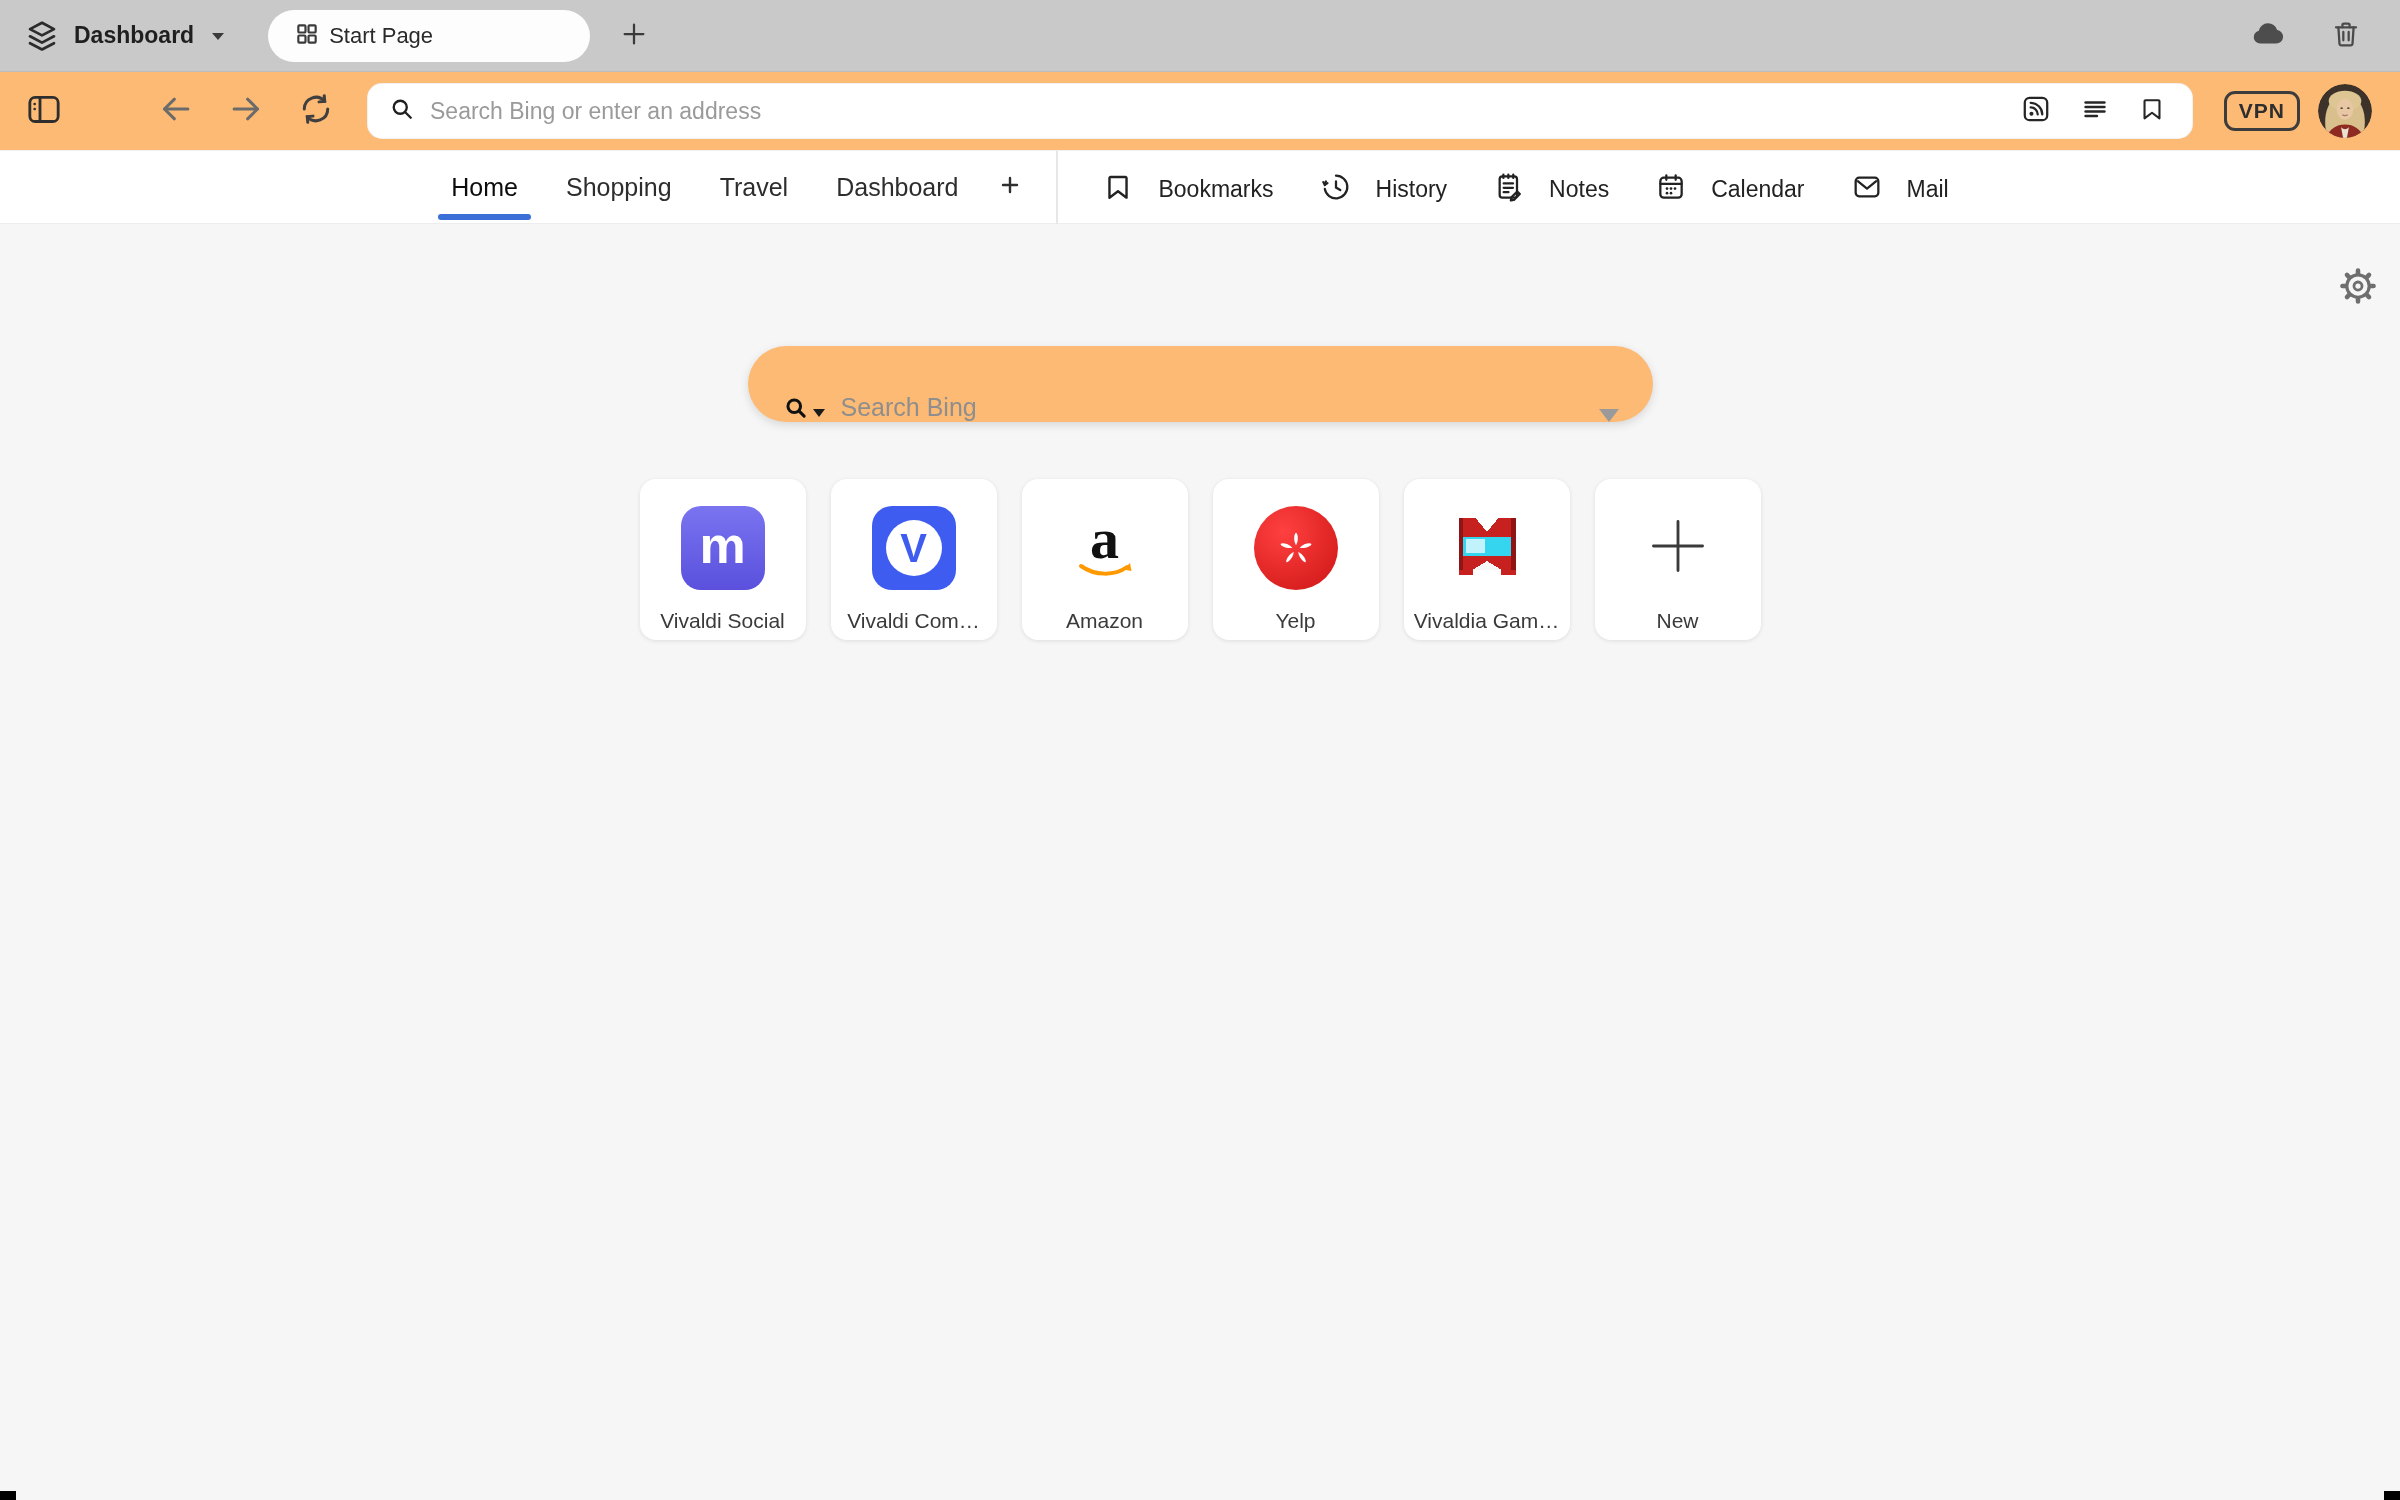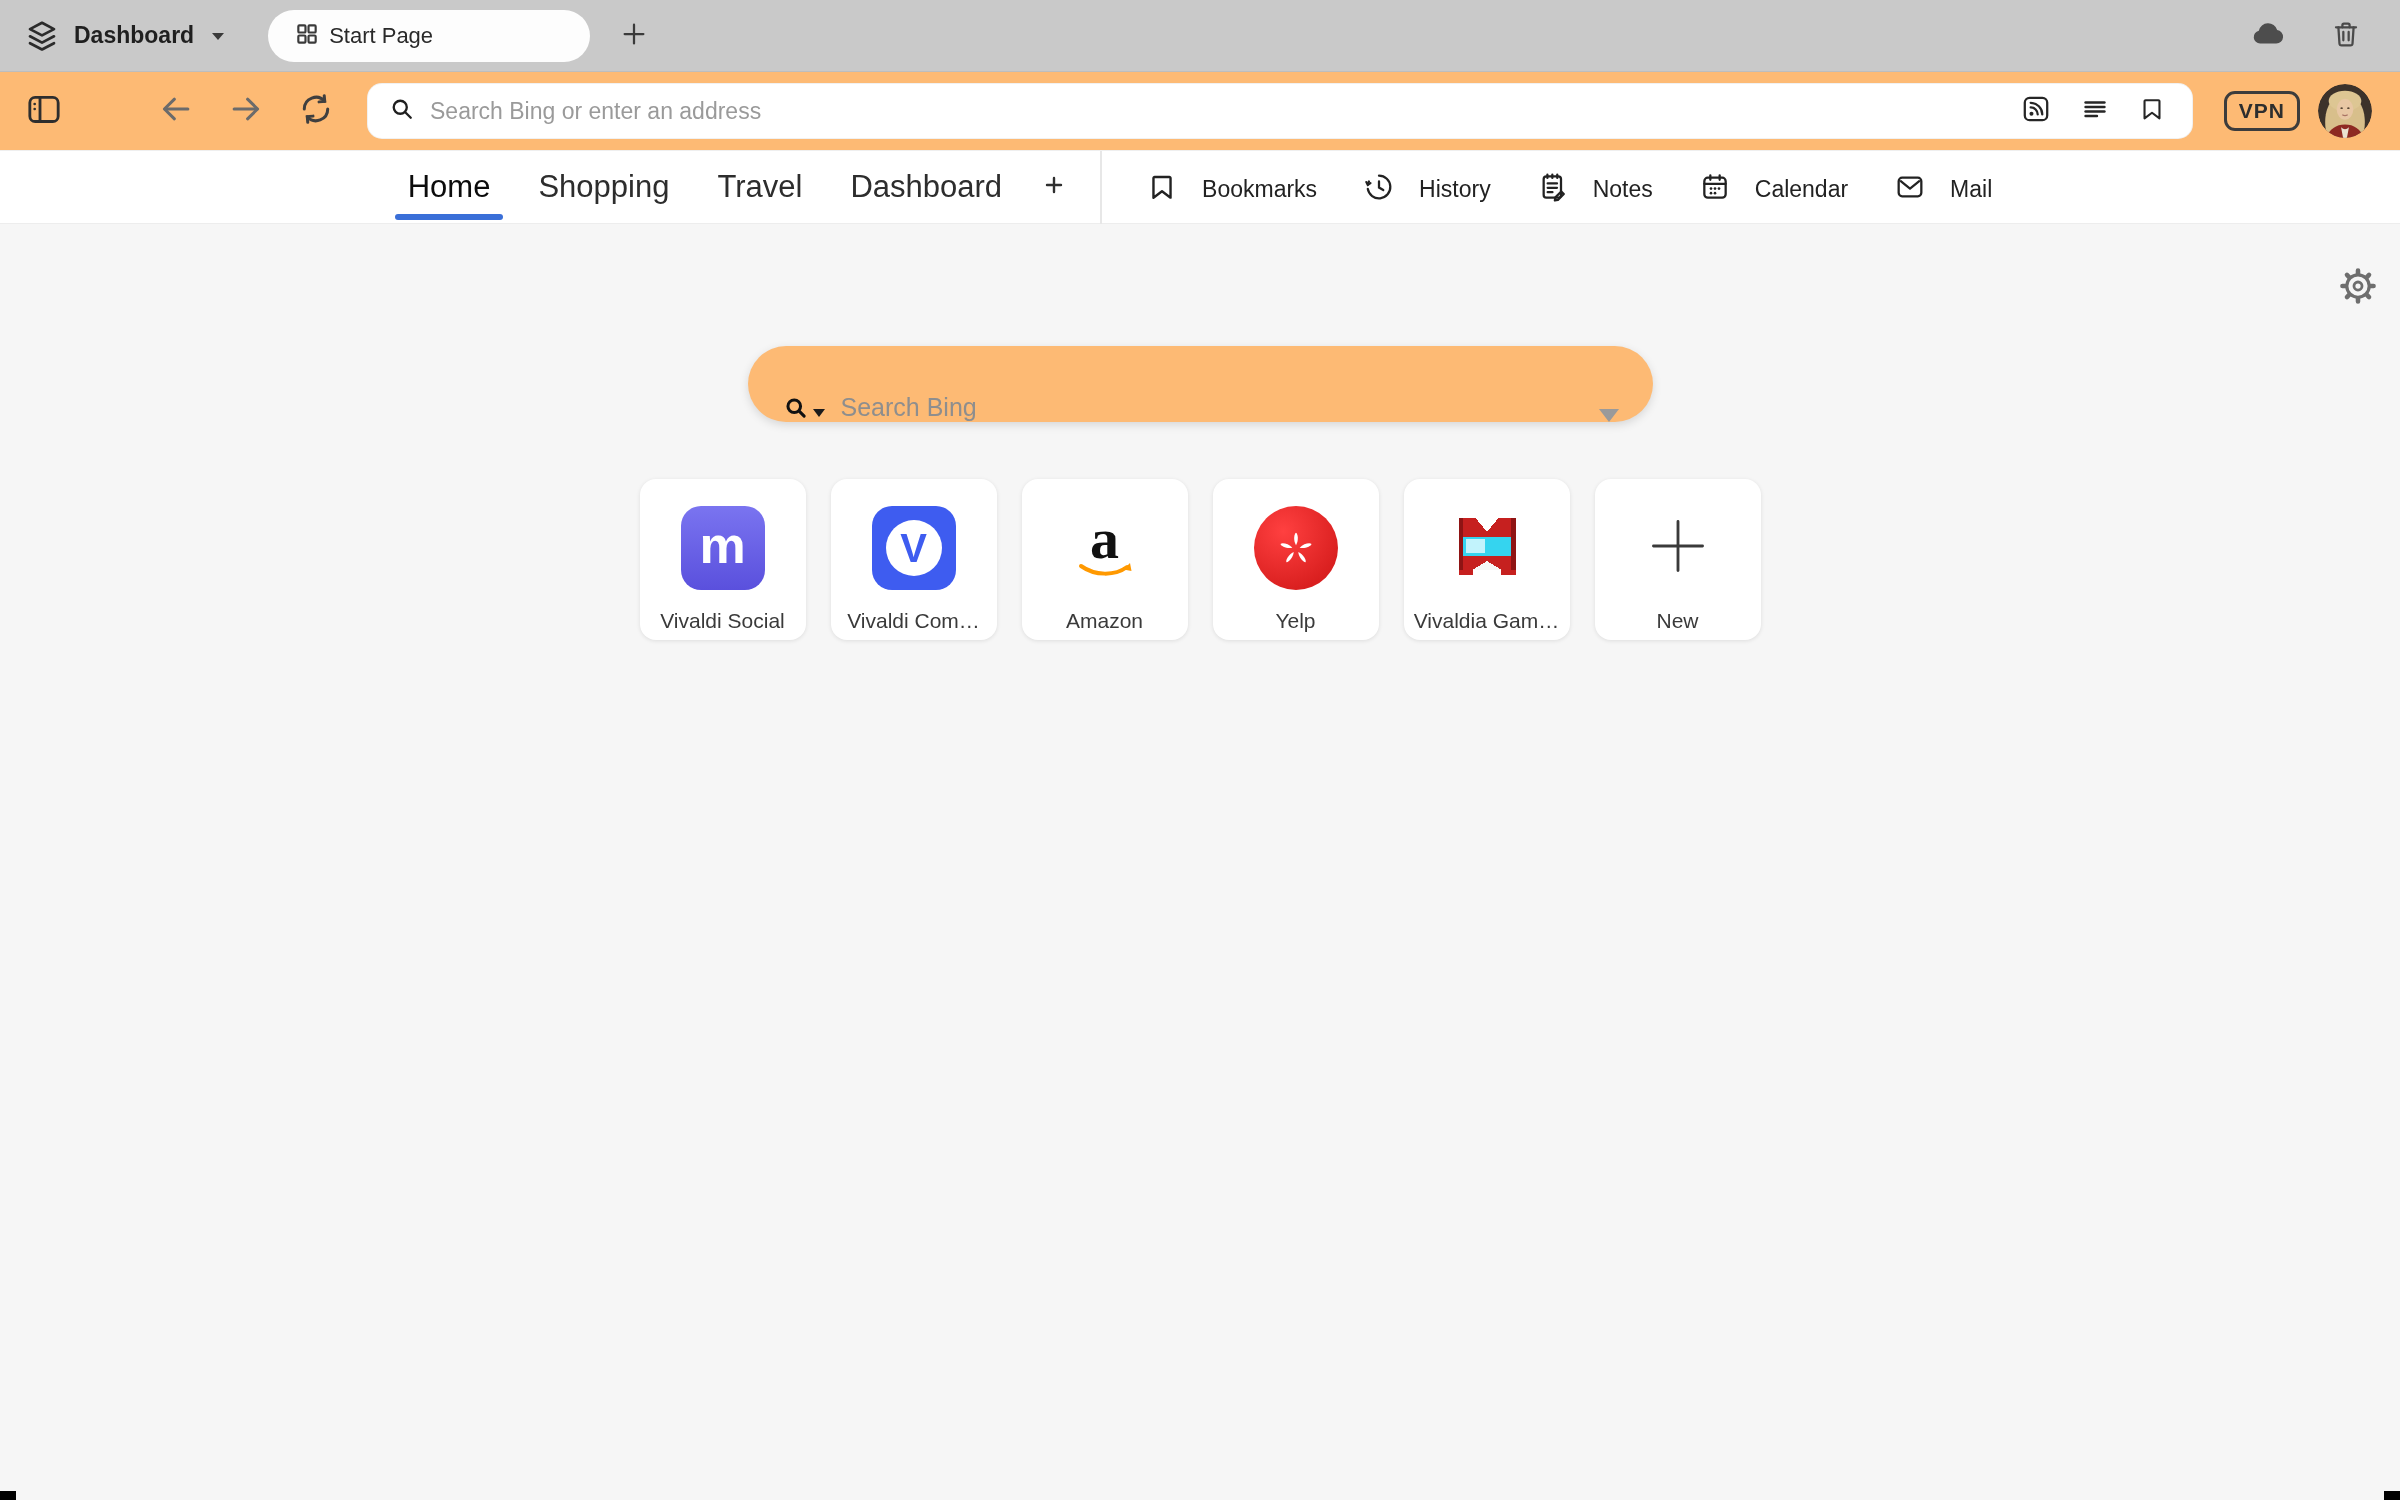--- a/index.html
+++ b/index.html
@@ -25,21 +25,21 @@
   .urlfield { flex:1; height:54px; margin-left:30px; background:#ffffff; border-radius:14px; display:flex; align-items:center; padding:0 20px; box-shadow:0 0 0 1px #f1f1f1; }
   .urlfield input { flex:1; border:none; outline:none; font-size:23px; color:#333; background:transparent; margin-left:14px; font-family:inherit; }
   .urlfield input::placeholder { color:#9a9a9a; }
   .field-icons { display:flex; align-items:center; gap:28px; padding:0 6px; }
   .vpn-badge { margin-left:32px; border:3px solid #3c3c3c; border-radius:11px; padding:5px 12px; font-size:21px; font-weight:700; color:#2e2e2e; letter-spacing:1px; flex:0 0 auto; }
   .avatar-btn { margin:0 6px 0 18px; width:54px; height:54px; border-radius:50%; overflow:hidden; flex:0 0 auto; }
 
   
   .navrow { height:73px; background:#ffffff; display:flex; align-items:center; justify-content:center; flex:0 0 auto; border-bottom:1px solid #ededed; }
   .nav-tabs { display:flex; align-items:center; gap:48px; }
-  .nav-tab { position:relative; font-size:31px; color:#2d2d2d; height:73px; display:flex; align-items:center; cursor:default; }
+  .nav-tab { position:relative; font-size:25px; color:#2d2d2d; height:73px; display:flex; align-items:center; cursor:default; }
   .nav-tab.active { color:#0c0c0c; }
   .nav-tab.active::after { content:""; position:absolute; left:-13px; right:-13px; bottom:4px; height:6px; border-radius:3px; background:#3a6fd8; }
   .nav-add { margin:0 34px 0 40px; color:#333; display:flex; align-items:center; }
   .nav-divider { width:2px; height:73px; background:#e7e7e7; }
   .nav-panels { display:flex; align-items:center; gap:46px; margin-left:44px; }
   .nav-panel { display:flex; align-items:flex-end; gap:24px; font-size:23px; color:#222; cursor:default; }
   .nav-panel svg { display:block; }
 
   
   .page { position:relative; flex:1; background:#f6f6f6; }

